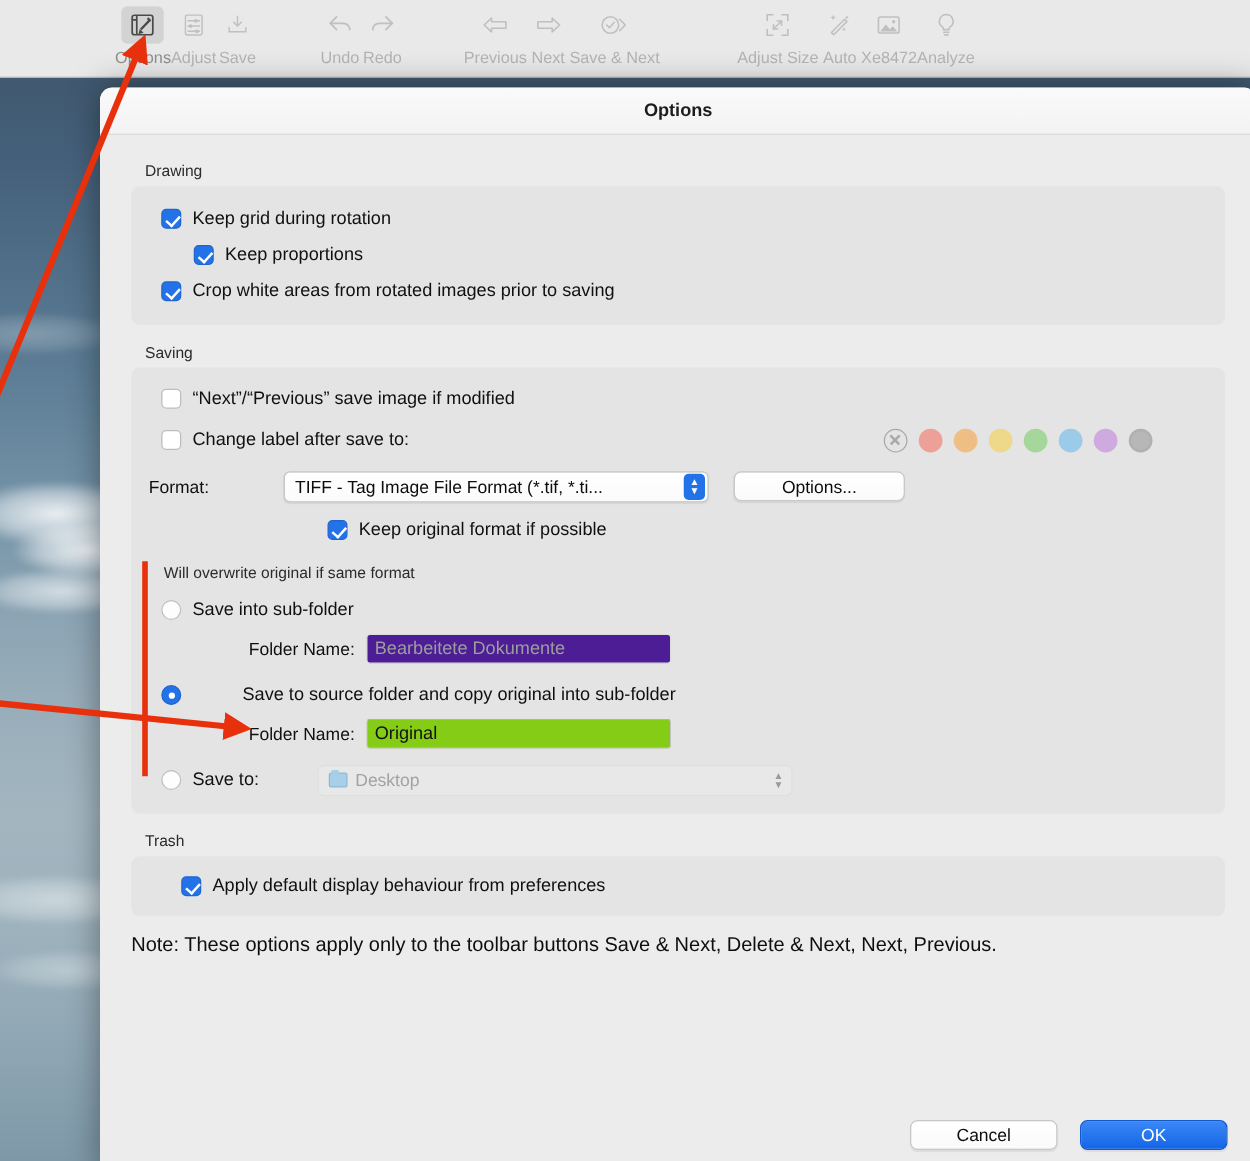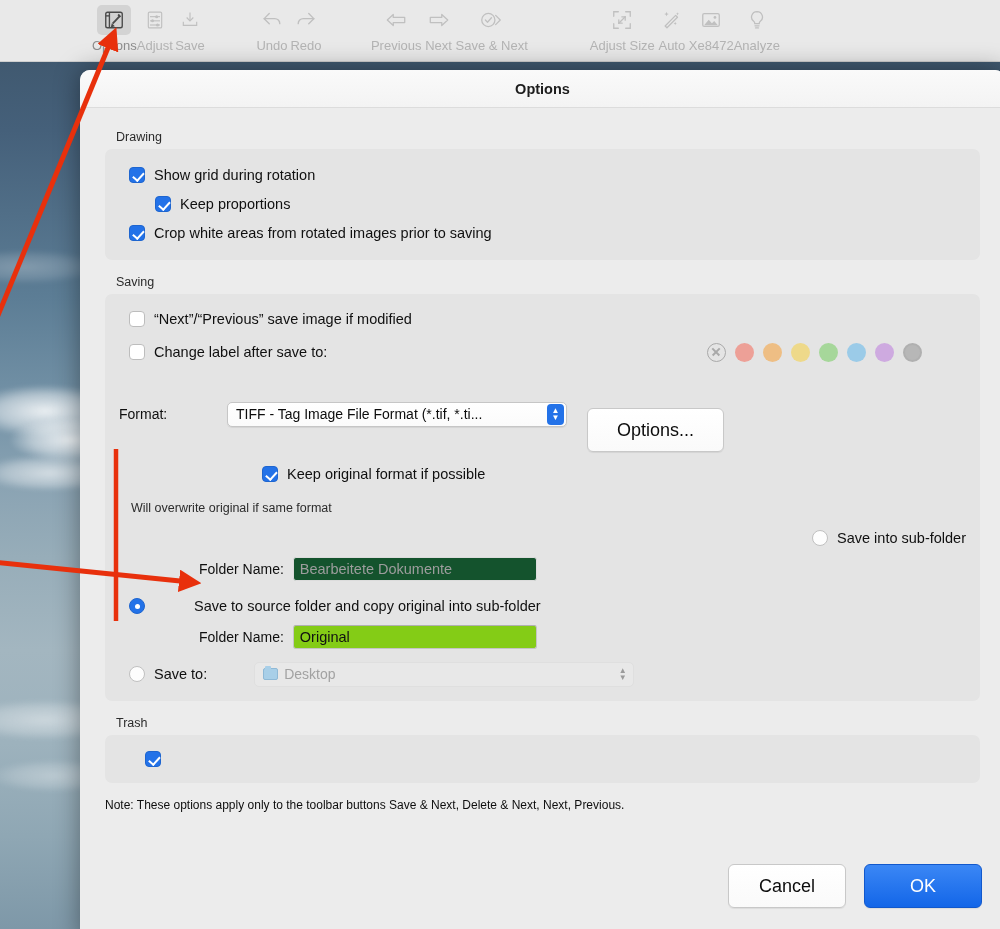--- a/index.html
+++ b/index.html
@@ -150,21 +150,21 @@
   .txtfield {
     height: 24px; border-radius: 3px;
     background: #84cc16;
     border: 1px solid #c4c4c4;
     border-top-color: #b0b0b0;
     font-size: 14.5px; color: #111;
     display: flex; align-items: center;
     padding: 0 6px;
   }
   .txtfield.disabled {
-    background: #14532d;
+    background: #4c1d95;
     border-color: #dcdcdc;
     color: #9d9d9d;
   }
 
   .popup {
     height: 25px;
     background: linear-gradient(to bottom,#ffffff,#fbfbfb);
     border: 1px solid #c6c6c6;
     border-radius: 5px;
     box-shadow: 0 1px 1px rgba(0,0,0,.07);
@@ -185,28 +185,27 @@
   }
   .popup.disabled {
     background: #e8e8e8; border-color: #dfdfdf; color: #a2a2a2;
     box-shadow: none;
   }
   .popup.disabled .stepper {
     background: transparent; color: #9a9a9a;
   }
 
   .btn {
-    height: 44px; border-radius: 6px;
+    height: 24px; border-radius: 6px;
     background: linear-gradient(to bottom,#ffffff,#fafafa);
     border: 1px solid #c8c8c8;
     box-shadow: 0 1px 1px rgba(0,0,0,.07);
-    font-size: 18px; color: #0c0c0c;
+    font-size: 14px; color: #0c0c0c;
     display: flex; align-items: center; justify-content: center;
     padding: 0 14px;
-    margin-top: 32px;
   }
   .btn.wide { width: 118px; }
   .btn.primary {
     background: linear-gradient(to bottom,#3b87f5,#1366e8);
     border-color: #1158cc; color: #fff;
   }
 
   .swatches { display: flex; align-items: center; gap: 9px; margin-left: auto; }
   .sw { width: 19px; height: 19px; border-radius: 50%; }
   .sw.none {
@@ -216,26 +215,26 @@
   }
   .sw.none::before, .sw.none::after {
     content:""; position: absolute; left: 3px; top: 7.2px;
     width: 10px; height: 1.5px; background: #a9a9a9;
   }
   .sw.none::before { transform: rotate(45deg); }
   .sw.none::after  { transform: rotate(-45deg); }
   .sw.sel { border: 2px solid #b0b0b0; }
 
   .note-text {
-    font-size: 12px; color: #0e0e0e;
+    font-size: 16px; color: #0e0e0e;
     margin: 7px 0 0 0;
   }
 
   #dlg-footer {
-    position: absolute; right: 23px; bottom: 32px;
+    position: absolute; right: 23px; bottom: 20px;
     display: flex; gap: 18px; padding-left: 26px;
   }
 
   .folder-icon {
     width: 15px; height: 12px; border-radius: 2px;
     background: #a8cfe8; border: 1px solid #8fb9d6;
     flex: 0 0 15px; margin-right: 6px;
     position: relative;
   }
   .folder-icon::after {
@@ -414,21 +413,21 @@
   <div id="titlebar">
     <span class="title">Options</span>
   </div>
 
   <div id="dlg-body">
 
     <div class="group-label">Drawing</div>
     <div class="group-box" style="padding:13px 14px 14px 14px;">
       <div class="row" style="margin-left:10px;">
         <span class="chk on"></span>
-        <span class="chk-label">Show grid during rotation</span>
+        <span class="chk-label">Keep grid during rotation</span>
       </div>
       <div class="row" style="margin-left:36px;">
         <span class="chk on"></span>
         <span class="chk-label">Keep proportions</span>
       </div>
       <div class="row" style="margin-left:10px;">
         <span class="chk on"></span>
         <span class="chk-label">Crop white areas from rotated images prior to saving</span>
       </div>
     </div>
@@ -470,21 +469,21 @@
 
       <div class="row" style="margin-left:143px; margin-top:9px;">
         <span class="chk on"></span>
         <span class="chk-label">Keep original format if possible</span>
       </div>
 
       <div style="margin-top:14px;">
 
         <div class="sub-note" style="margin-left:12px;">Will overwrite original if same format</div>
 
-        <div class="row" style="margin-left:10px; margin-top:10px;justify-content:flex-end;">
+        <div class="row" style="margin-left:10px; margin-top:10px;">
           <span class="radio"></span>
           <span class="radio-label">Save into sub-folder</span>
         </div>
         <div class="row" style="margin-left:80px; margin-top:5px;">
           <span class="field-label">Folder Name:</span>
           <span class="txtfield disabled" style="width:244px; margin-left:9px;">
             <span>Bearbeitete Dokumente</span>
           </span>
         </div>
 
@@ -513,20 +512,21 @@
         </div>
 
       </div>
     </div>
 
     <div class="group-label">Trash</div>
 
     <div class="group-box" style="padding:11px 14px;">
       <div class="row" style="margin-left:26px;">
         <span class="chk on"></span>
+        <span class="chk-label">Apply default display behaviour from preferences</span>
       </div>
     </div>
 
     <div class="note-text">Note: These options apply only to the toolbar buttons Save &amp; Next, Delete &amp; Next, Next, Previous.</div>
 
   </div>
 
   <div id="dlg-footer">
     <span class="btn wide">Cancel</span>
     <span class="btn wide primary">OK</span>

